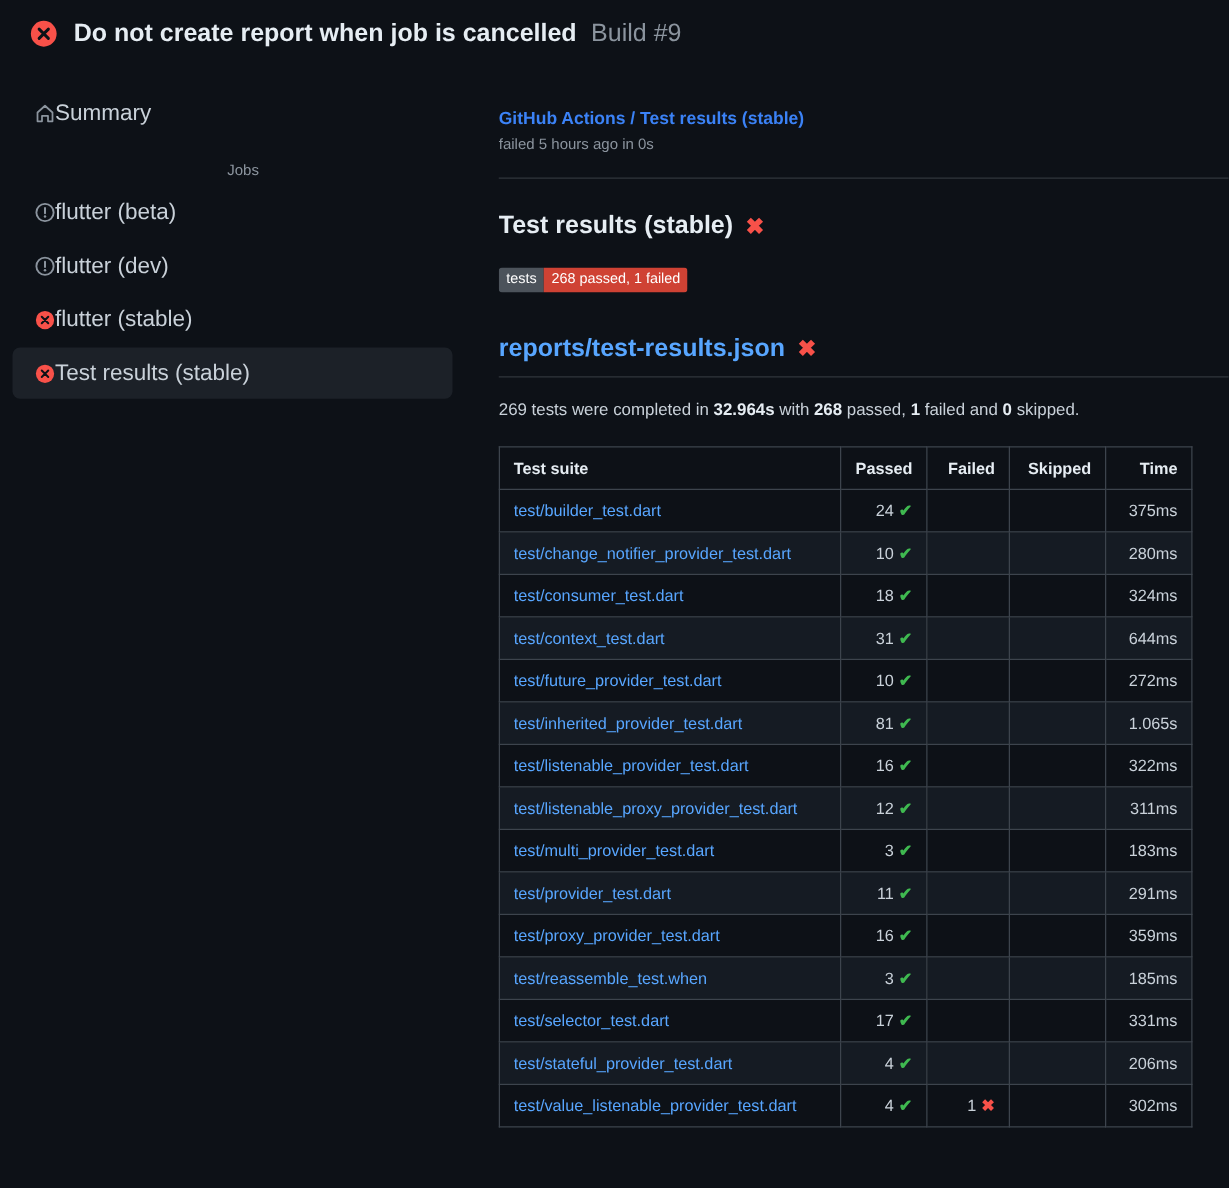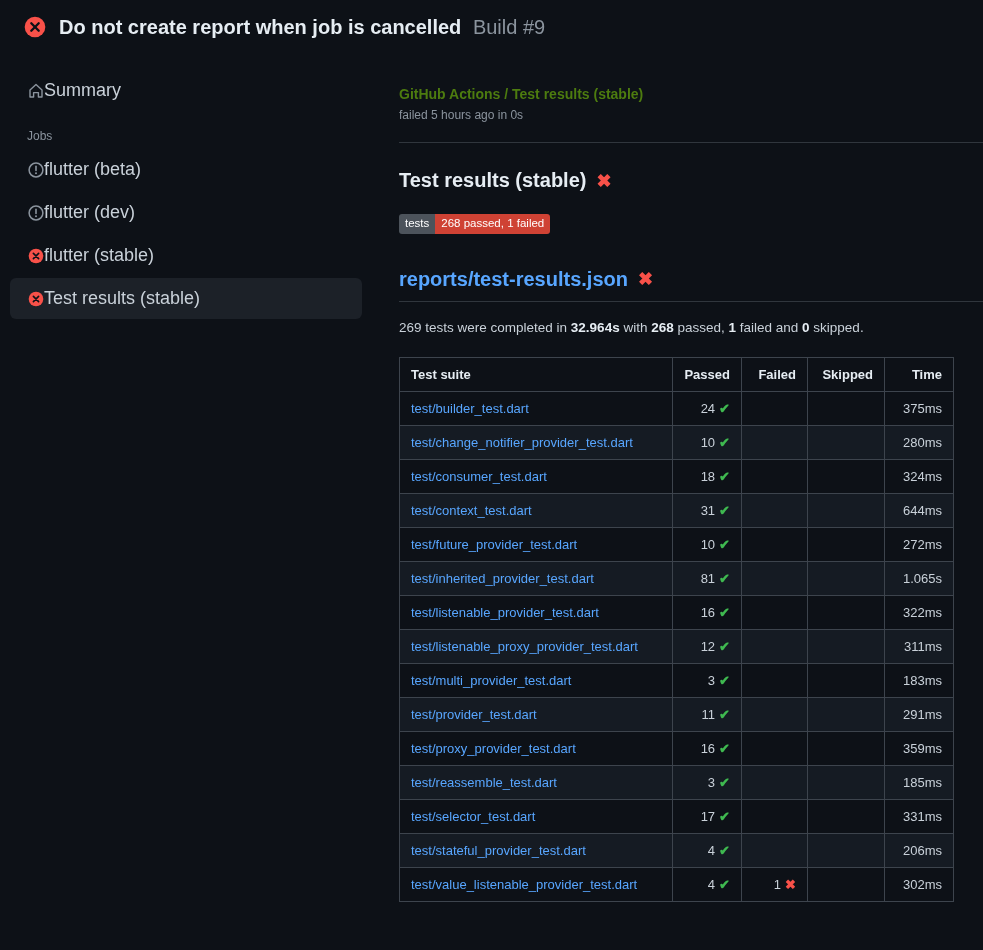--- a/index.html
+++ b/index.html
@@ -28,25 +28,25 @@
   .side-item {
     display: flex; align-items: center; 
     padding: 10px 10px 10px 18px;
     border-radius: 6px;
     font-size: 18px; color: #c9d1d9;
     cursor: pointer;
     margin-bottom: 2px;
   }
   .side-item.selected { background: var(--selected_bg, #1c2128); }
   .side-item .ico { width: 16px; height: 16px; flex: 0 0 16px; display: inline-flex; }
-  .jobs-label { color: #8b949e; font-size: 12px; padding: 16px 0 6px 17px; }
+  .jobs-label { color: #8b949e; font-size: 12px; padding: 16px 0 6px 17px; text-align: center; }
 
   
   main { flex: 1; min-width: 0; padding: 36px 0 0 19px; }
-  .crumb { font-weight: 700; font-size: 14px; color: #4d7c0f; }
+  .crumb { font-weight: 700; font-size: 14px; color: #3b82f6; }
   .status-line { color: #8b949e; font-size: 12px; margin-top: 6px; }
   .divider { border: none; border-top: 1px solid var(--border, #30363d); margin: 20px 0 0 0; }
 
   .section-title {
     margin: 26px 0 0; font-size: 20px; font-weight: 700; color: #e6edf3;
     display: flex; align-items: center; gap: 10px;
   }
   .x-mark { color: var(--red, #f85149); font-size: 18px; font-weight: 700; line-height: 1; }
 
   .badge {
@@ -264,21 +264,21 @@
     <td class="col-time">291ms</td>
   </tr>
           <tr>
     <td class="cell-suite"><a class="suite-link">test/proxy_provider_test.dart</a></td>
     <td class="col-num"><span>16</span><span class="check">✔</span></td>
     <td class="col-num"><span></span><span class="cross"></span></td>
     <td class="col-num"><span></span></td>
     <td class="col-time">359ms</td>
   </tr>
           <tr>
-    <td class="cell-suite"><a class="suite-link">test/reassemble_test.dart</a></td>
+    <td class="cell-suite"><a class="suite-link">test/reassemble_test.when</a></td>
     <td class="col-num"><span>3</span><span class="check">✔</span></td>
     <td class="col-num"><span></span><span class="cross"></span></td>
     <td class="col-num"><span></span></td>
     <td class="col-time">185ms</td>
   </tr>
           <tr>
     <td class="cell-suite"><a class="suite-link">test/selector_test.dart</a></td>
     <td class="col-num"><span>17</span><span class="check">✔</span></td>
     <td class="col-num"><span></span><span class="cross"></span></td>
     <td class="col-num"><span></span></td>

